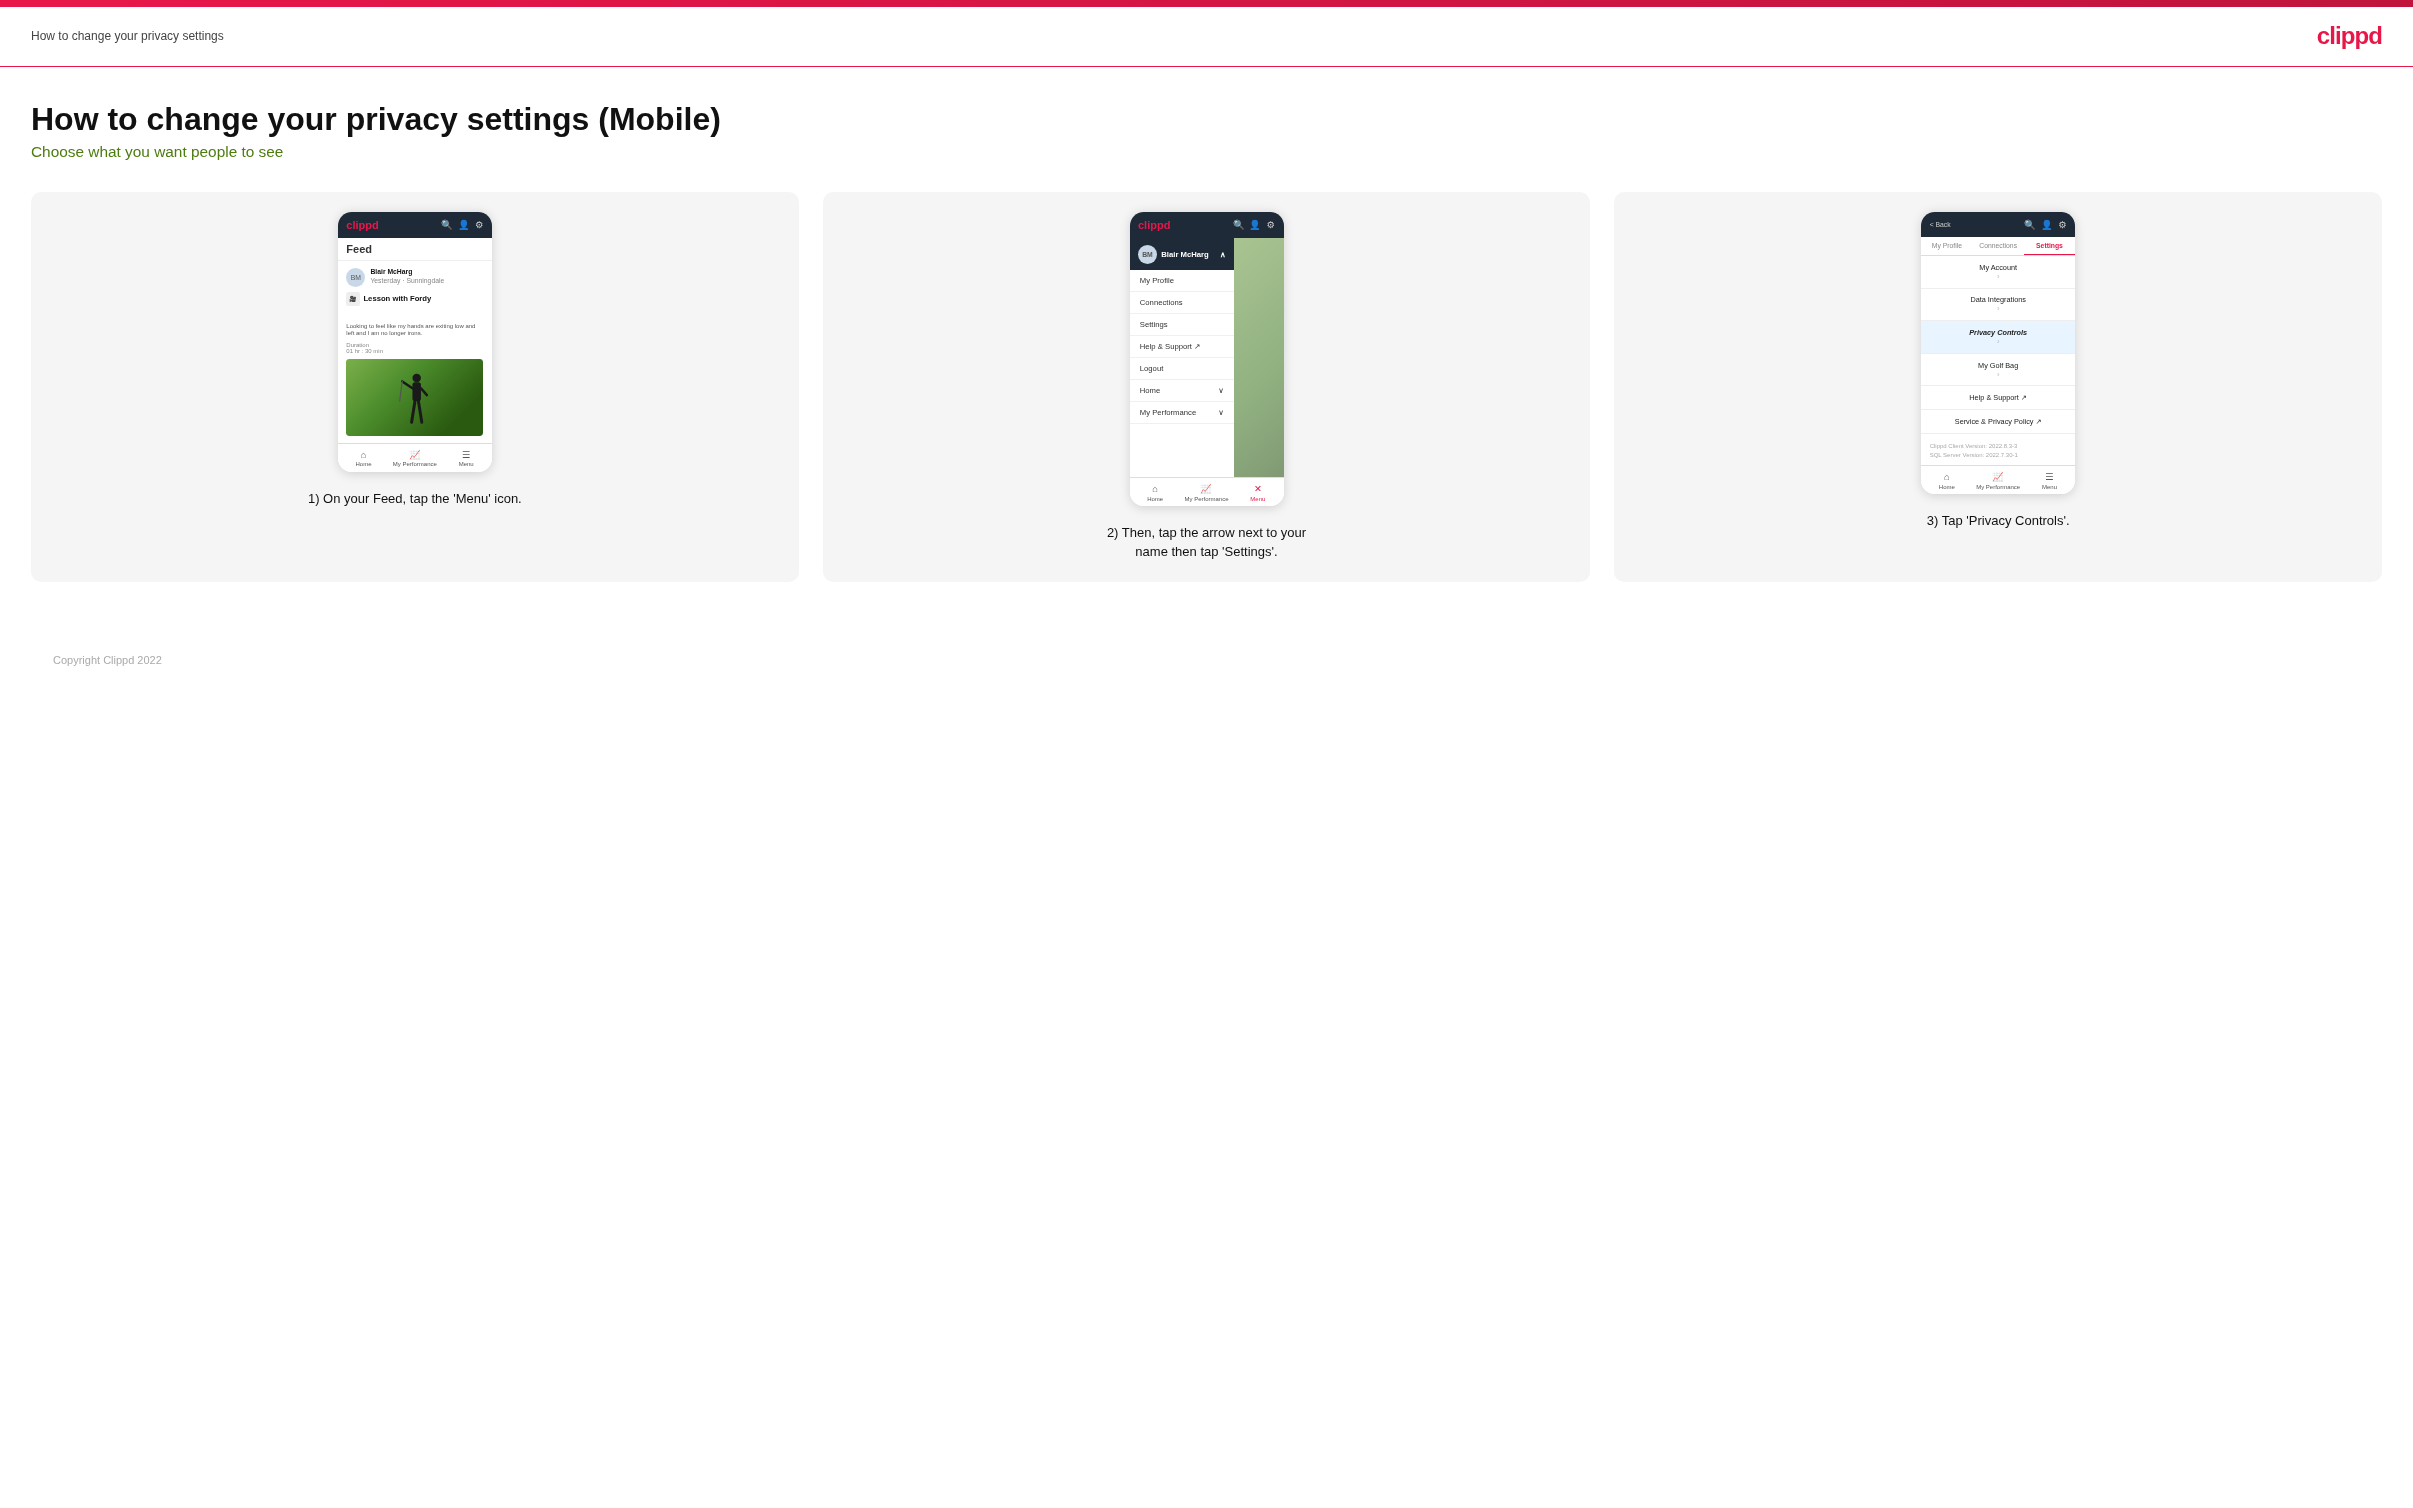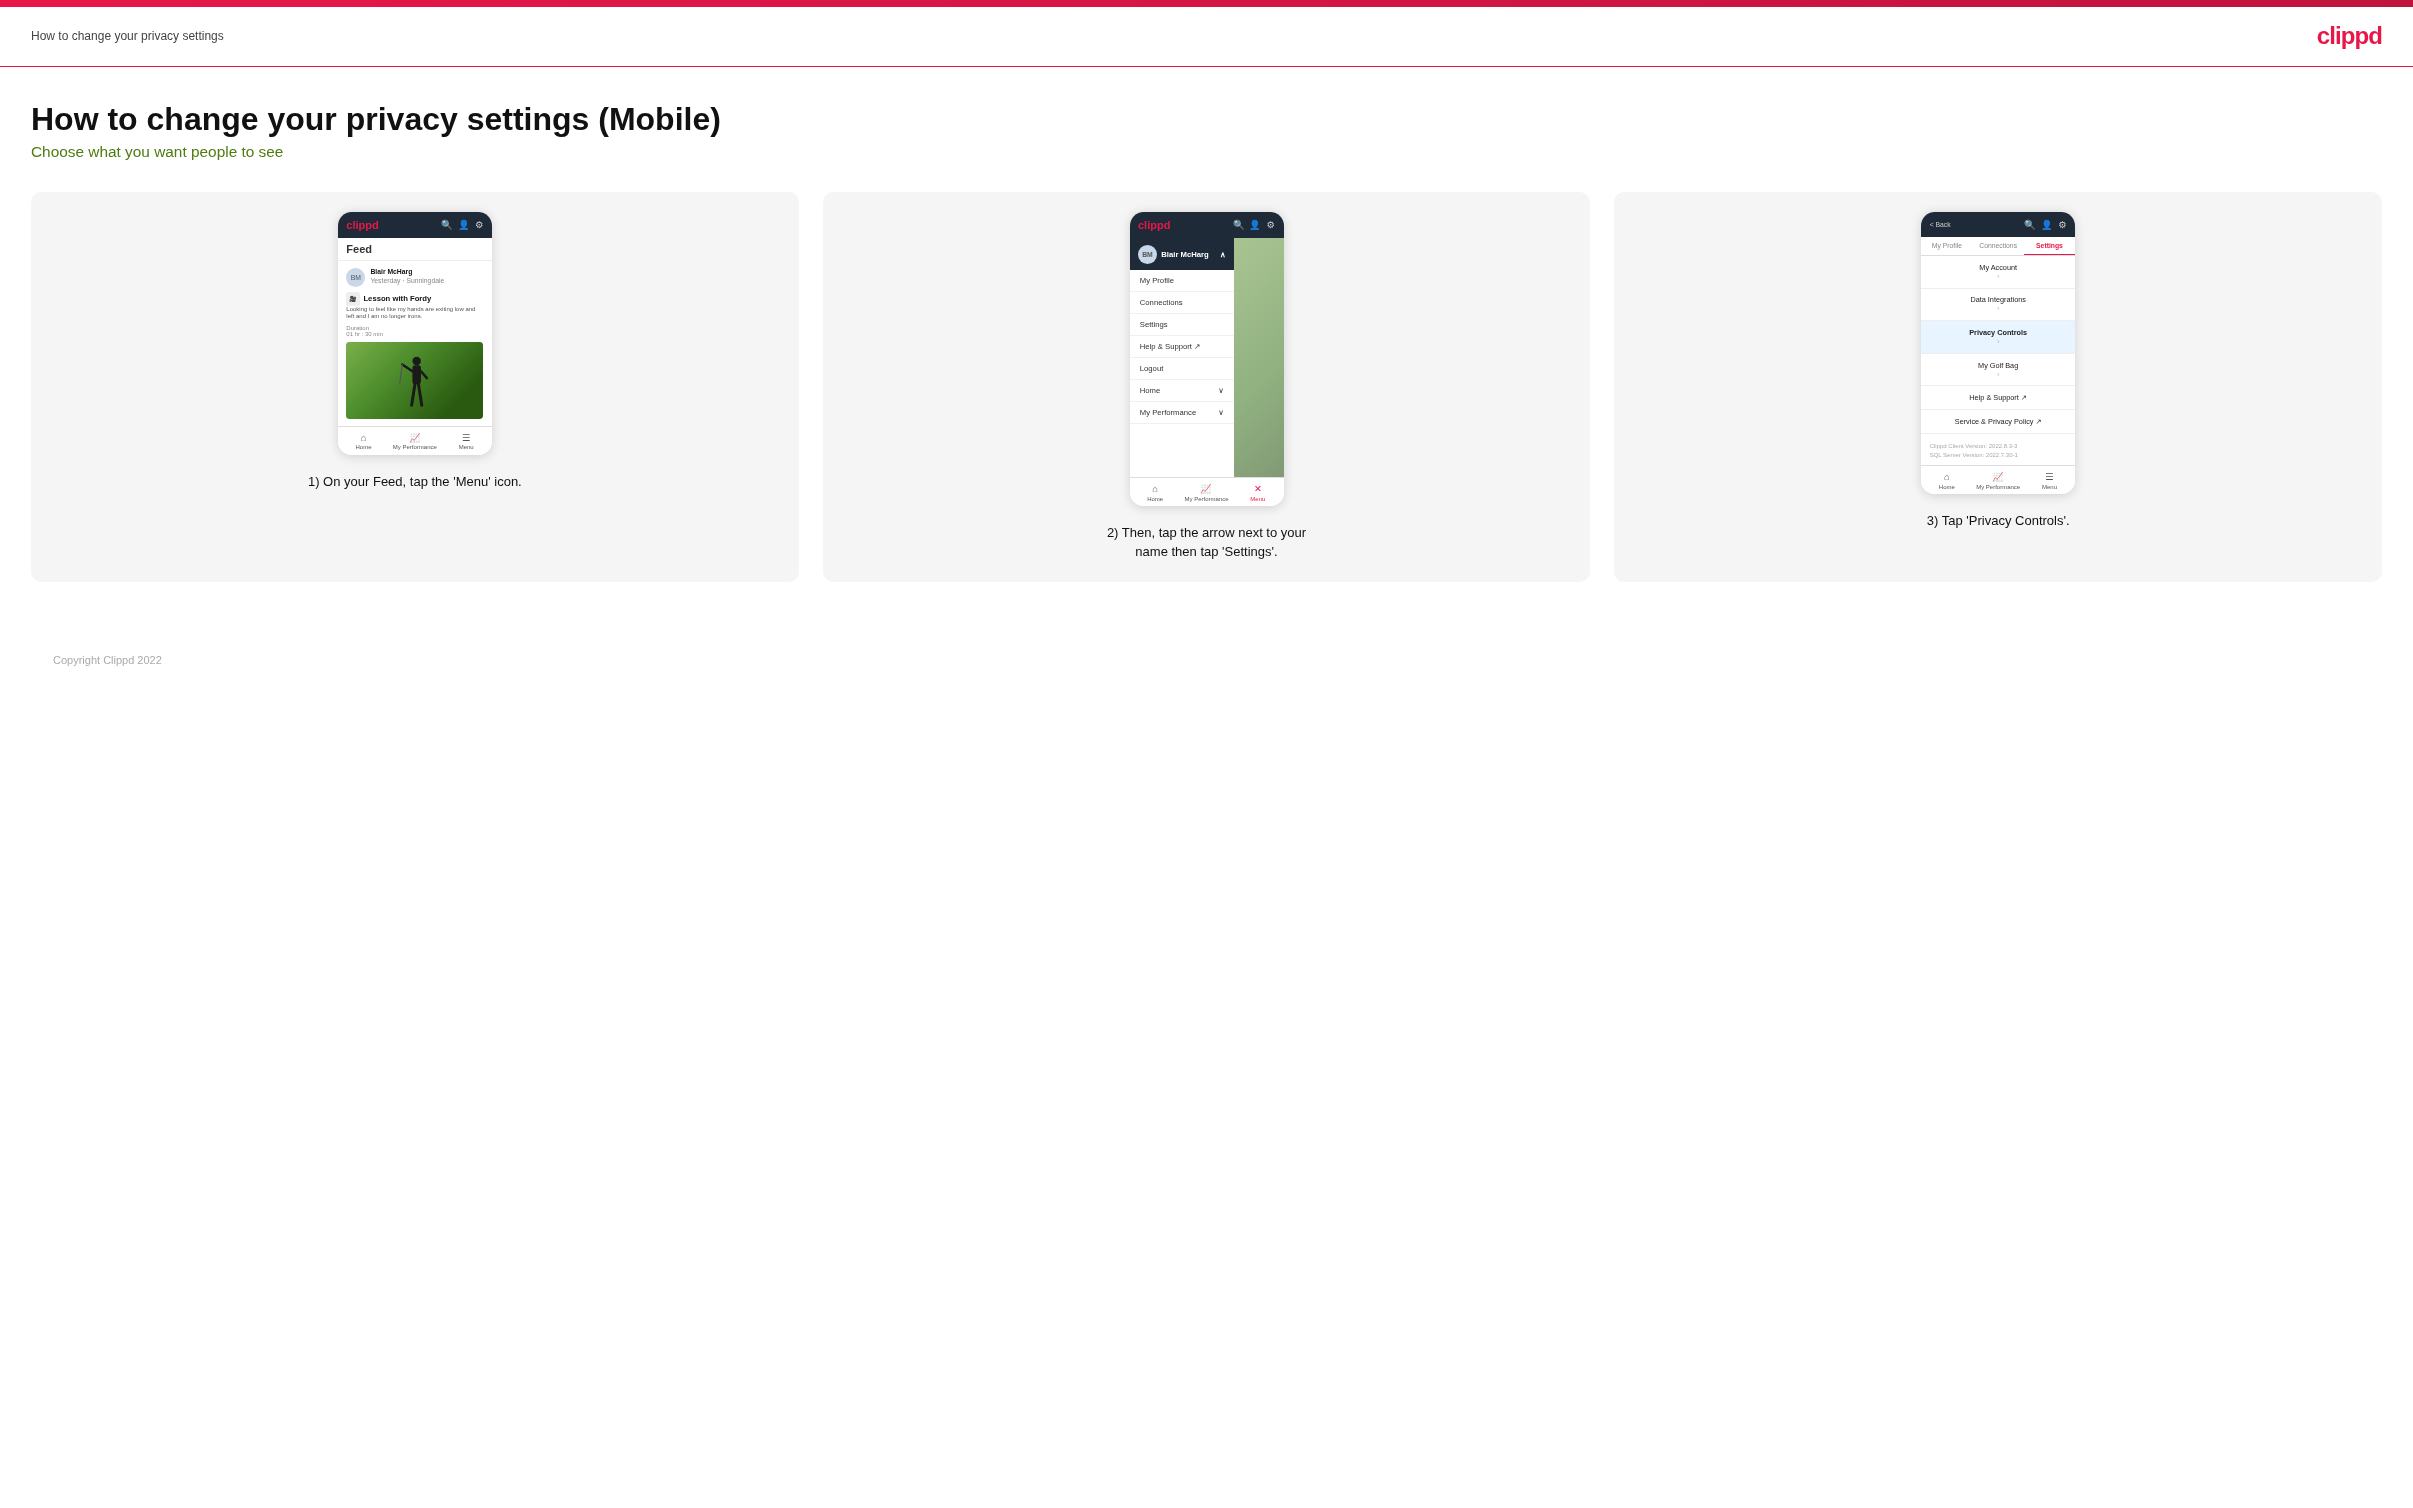--- a/index.html
+++ b/index.html
@@ -127,21 +127,21 @@
     .feed-user-info {
       font-size: 6.8px;
       line-height: 1.3;
     }
     .feed-user-name { font-weight: 700; color: #111; }
     .feed-user-sub { color: #888; }
     .feed-lesson-row {
       display: flex;
       align-items: center;
       gap: 3.4px;
-      margin-bottom: 0;
+      margin-bottom: 17px;
     }
     .lesson-icon {
       width: 13.7px;
       height: 13.7px;
       background: #eee;
       border-radius: 2.6px;
       display: flex;
       align-items: center;
       justify-content: center;
       font-size: 6px;
@@ -257,20 +257,21 @@
       justify-content: space-between;
       padding: 6.8px 8.5px;
       font-size: 7.3px;
       color: #222;
       border-bottom: 0.9px solid #eee;
       background: #fff;
       flex-direction: column;
     }
     .settings-list-item.highlighted {
       background: #f8f8f8;
+      font-style: italic;
     }
     .settings-chevron { color: #bbb; font-size: 7.7px; }
     .settings-version {
       padding: 8.5px 8.5px 5.1px;
       font-size: 6px;
       color: #aaa;
       line-height: 1.5;
     }
 
     

